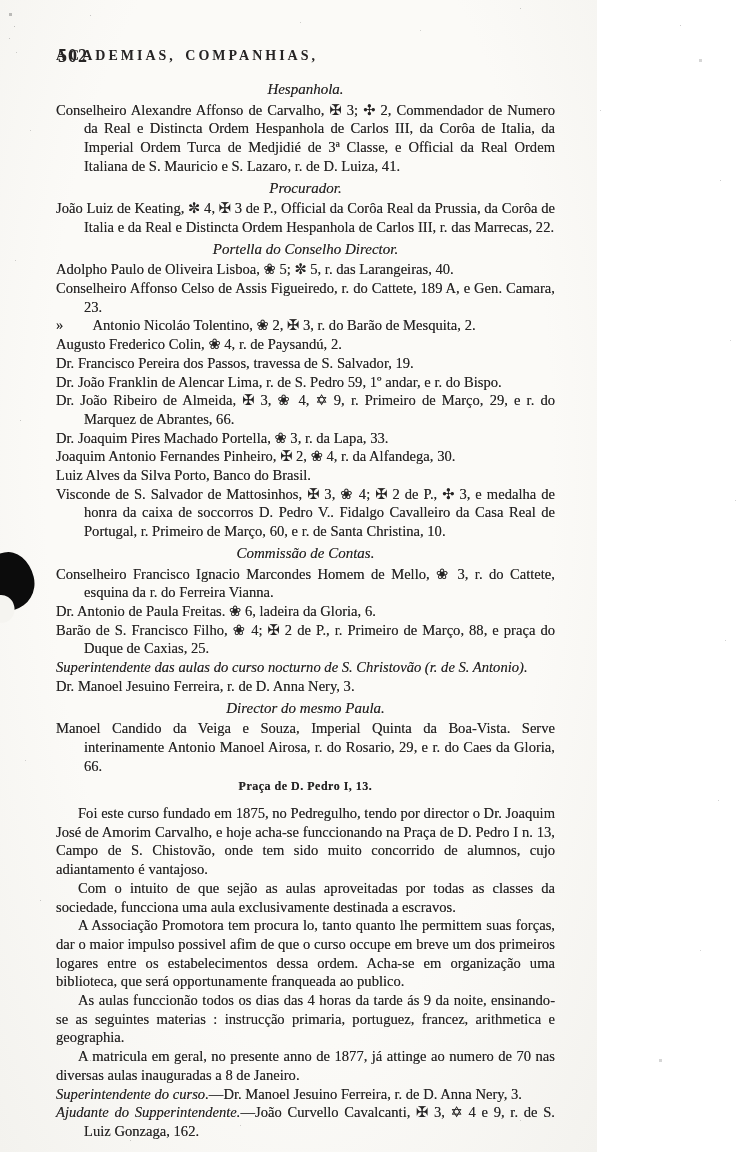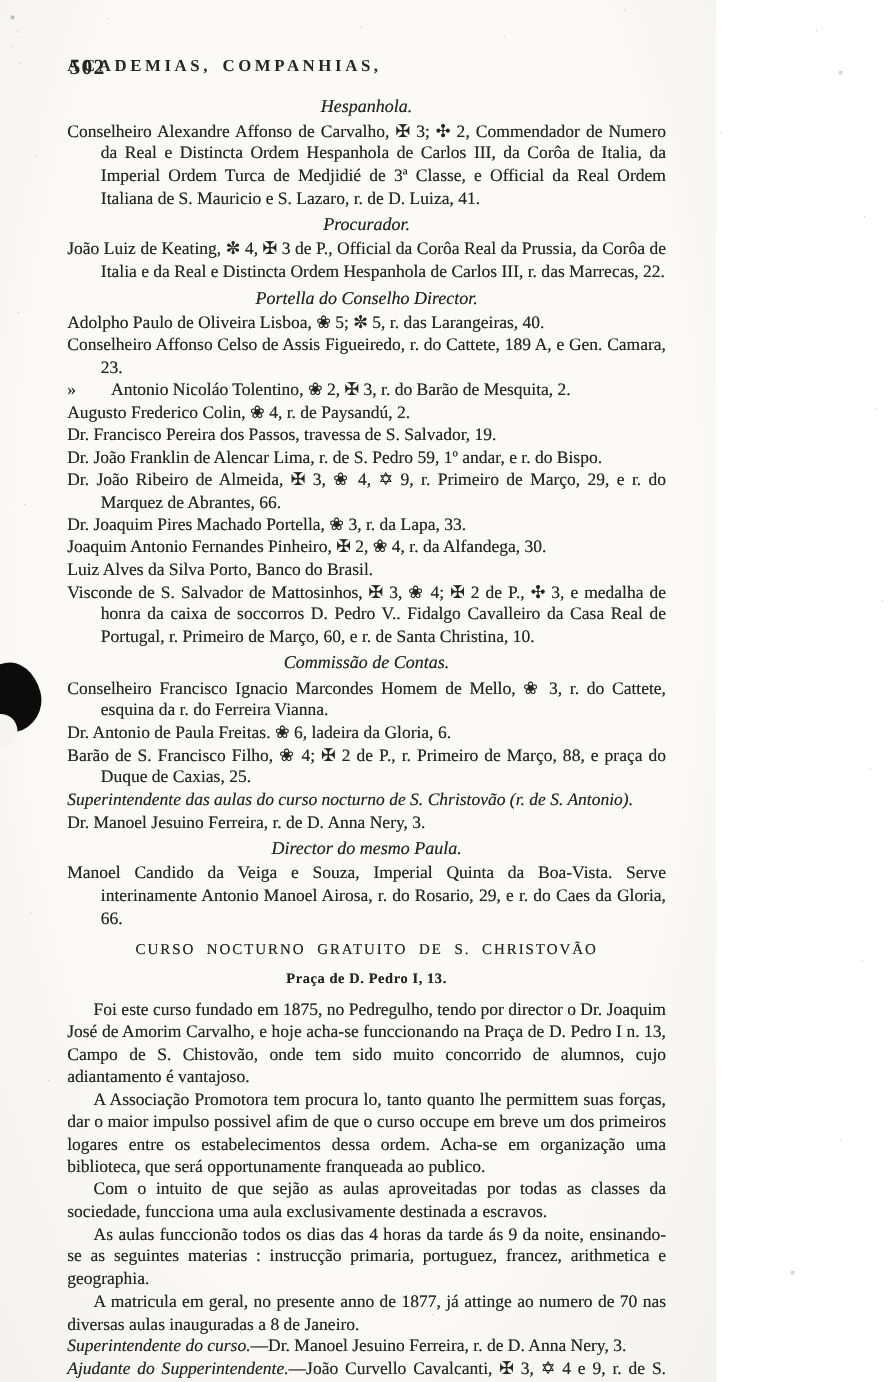--- a/index.html
+++ b/index.html
@@ -118,25 +118,24 @@
     <div class="entry">Luiz Alves da Silva Porto, Banco do Brasil.</div>
     <div class="entry">Visconde de S. Salvador de Mattosinhos, ✠ 3, ❀ 4; ✠ 2 de P., ✣ 3, e medalha de honra da caixa de soccorros D. Pedro V.. Fidalgo Cavalleiro da Casa Real de Portugal, r. Primeiro de Março, 60, e r. de Santa Christina, 10.</div>
     <div class="h-it">Commissão de Contas.</div>
     <div class="entry">Conselheiro Francisco Ignacio Marcondes Homem de Mello, ❀ 3, r. do Cattete, esquina da r. do Ferreira Vianna.</div>
     <div class="entry">Dr. Antonio de Paula Freitas. ❀ 6, ladeira da Gloria, 6.</div>
     <div class="entry">Barão de S. Francisco Filho, ❀ 4; ✠ 2 de P., r. Primeiro de Março, 88, e praça do Duque de Caxias, 25.</div>
     <div class="entry entry-it">Superintendente das aulas do curso nocturno de S. Christovão (r. de S. Antonio).</div>
     <div class="entry">Dr. Manoel Jesuino Ferreira, r. de D. Anna Nery, 3.</div>
     <div class="h-it">Director do mesmo Paula.</div>
     <div class="entry">Manoel Candido da Veiga e Souza, Imperial Quinta da Boa-Vista. Serve interinamente Antonio Manoel Airosa, r. do Rosario, 29, e r. do Caes da Gloria, 66.</div>
-    <div class="h-caps">CURSO NOCTURNO GRATUITO DE S. CHRISTOVÃO</div>
     <div class="h-bold">Praça de D. Pedro I, 13.</div>
     <div class="para">Foi este curso fundado em 1875, no Pedregulho, tendo por director o Dr. Joaquim José de Amorim Carvalho, e hoje acha-se funccionando na Praça de D. Pedro I n. 13, Campo de S. Chistovão, onde tem sido muito concorrido de alumnos, cujo adiantamento é vantajoso.</div>
+    <div class="para">Com o intuito de que sejão as aulas aproveitadas por todas as classes da sociedade, funcciona uma aula exclusivamente destinada a escravos.</div>
     <div class="para">A Associação Promotora tem procura lo, tanto quanto lhe permittem suas forças, dar o maior impulso possivel afim de que o curso occupe em breve um dos primeiros logares entre os estabelecimentos dessa ordem. Acha-se em organização uma biblioteca, que será opportunamente franqueada ao publico.</div>
-    <div class="para">Com o intuito de que sejão as aulas aproveitadas por todas as classes da sociedade, funcciona uma aula exclusivamente destinada a escravos.</div>
     <div class="para">As aulas funccionão todos os dias das 4 horas da tarde ás 9 da noite, ensinando-se as seguintes materias : instrucção primaria, portuguez, francez, arithmetica e geographia.</div>
     <div class="para">A matricula em geral, no presente anno de 1877, já attinge ao numero de 70 nas diversas aulas inauguradas a 8 de Janeiro.</div>
     <div class="entry">
       <span class="lead">Superintendente do curso.</span><span>—Dr. Manoel Jesuino Ferreira, r. de D. Anna Nery, 3.</span>
     </div>
     <div class="entry">
       <span class="lead">Ajudante do Supperintendente.</span><span>—João Curvello Cavalcanti, ✠ 3, ✡ 4 e 9, r. de S. Luiz Gonzaga, 162.</span>
     </div>
   </div>
 </div>

